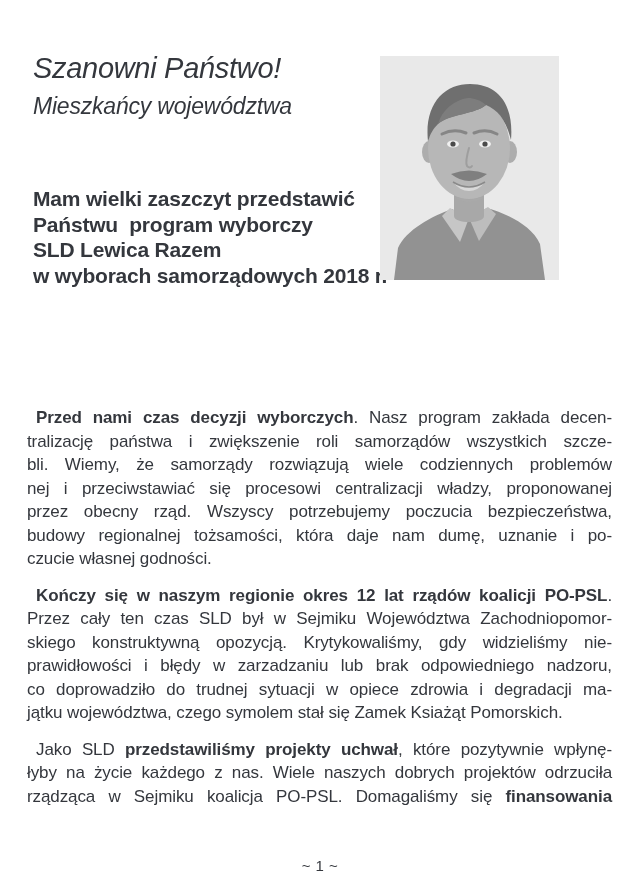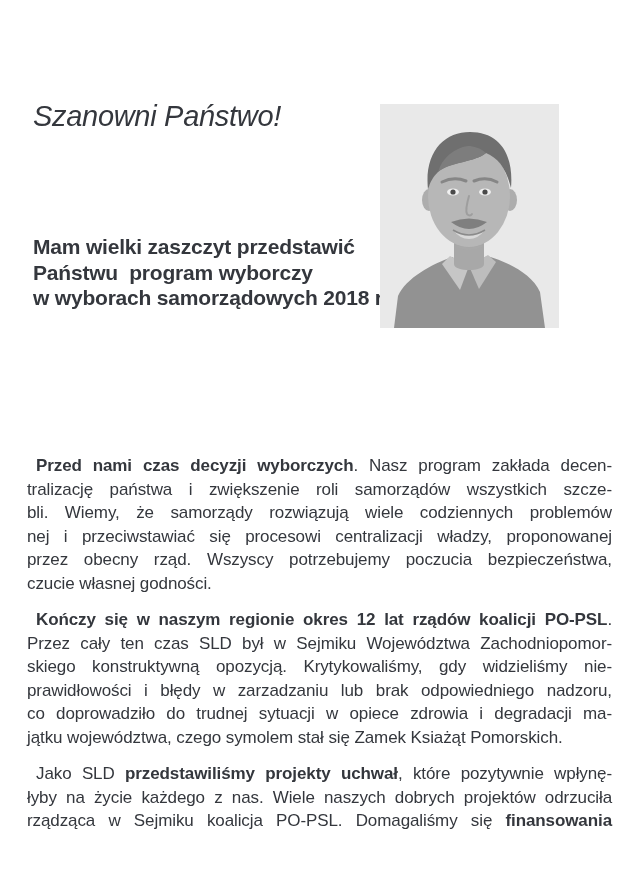--- a/index.html
+++ b/index.html
@@ -4,21 +4,21 @@
 <style>
   html, body { margin: 0; padding: 0; }
   body {
     width: 640px; height: 890px;
     background: #ffffff;
     font-family: "Liberation Sans", "DejaVu Sans", sans-serif;
     color: #34373d;
     position: relative;
     overflow: hidden;
   }
-  .page { position: absolute; inset: 0; margin-top: 48px; }
+  .page { position: absolute; inset: 0; }
 
   .title {
     position: absolute; left: 33px; top: 51px;
     font-size: 29px; line-height: 34px;
     font-style: italic; font-weight: 500;
     letter-spacing: -0.3px;
     white-space: pre;
   }
   .subtitle {
     position: absolute; left: 33px; top: 93px;
@@ -59,23 +59,23 @@
     font-size: 15px; letter-spacing: 0.5px;
   }
 </style>
 </head>
 <body>
 
 <div class="page">
 
   <div class="title">Szanowni Państwo!</div>
 
-  <div class="subtitle"></div>
+  <div class="subtitle"><div>Mieszkańcy województwa</div></div>
 
-  <div class="intro"><div>Mam wielki zaszczyt przedstawić</div><div>Państwu  program wyborczy</div><div>w wyborach samorządowych 2018 r.</div></div>
+  <div class="intro"><div>Mam wielki zaszczyt przedstawić</div><div>Państwu  program wyborczy</div><div>SLD Lewica Razem</div><div>w wyborach samorządowych 2018 r.</div></div>
 
   <div class="photo">
     <svg viewBox="0 0 179 224" xmlns="http://www.w3.org/2000/svg">
       <rect x="0" y="0" width="179" height="224" fill="#e9e9e9"></rect>
       <g>
 
         <path d="M14,224 L18,192 C26,174 52,160 72,153 L89,162 L107,152 C128,158 152,170 160,188 L165,224 Z" fill="#929292"></path>
 
         <path d="M70,152 L89,162 L80,186 L62,160 Z" fill="#c6c6c6"></path>
         <path d="M108,151 L89,162 L99,185 L116,158 Z" fill="#bdbdbd"></path>
@@ -111,20 +111,21 @@
     </svg>
   </div>
 
   <div class="bodytext">
       <div class="para">
         <div class="line indent"><span class="b">Przed&nbsp;nami&nbsp;czas&nbsp;decyzji&nbsp;wyborczych</span><span>.&nbsp;Nasz&nbsp;program&nbsp;zakłada&nbsp;decen-</span></div>
         <div class="line"><span>tralizację&nbsp;państwa&nbsp;i&nbsp;zwiększenie&nbsp;roli&nbsp;samorządów&nbsp;wszystkich&nbsp;szcze-</span></div>
         <div class="line"><span>bli.&nbsp;Wiemy,&nbsp;że&nbsp;samorządy&nbsp;rozwiązują&nbsp;wiele&nbsp;codziennych&nbsp;problemów</span></div>
         <div class="line"><span>nej&nbsp;i&nbsp;przeciwstawiać&nbsp;się&nbsp;procesowi&nbsp;centralizacji&nbsp;władzy,&nbsp;proponowanej</span></div>
         <div class="line"><span>przez&nbsp;obecny&nbsp;rząd.&nbsp;Wszyscy&nbsp;potrzebujemy&nbsp;poczucia&nbsp;bezpieczeństwa,</span></div>
+        <div class="line"><span>budowy&nbsp;regionalnej&nbsp;tożsamości,&nbsp;która&nbsp;daje&nbsp;nam&nbsp;dumę,&nbsp;uznanie&nbsp;i&nbsp;po-</span></div>
         <div class="line last"><span>czucie własnej godności.</span></div>
       </div>
       <div class="para">
         <div class="line indent"><span class="b">Kończy&nbsp;się&nbsp;w&nbsp;naszym&nbsp;regionie&nbsp;okres&nbsp;12&nbsp;lat&nbsp;rządów&nbsp;koalicji&nbsp;PO-PSL</span><span>.</span></div>
         <div class="line"><span>Przez&nbsp;cały&nbsp;ten&nbsp;czas&nbsp;SLD&nbsp;był&nbsp;w&nbsp;Sejmiku&nbsp;Województwa&nbsp;Zachodniopomor-</span></div>
         <div class="line"><span>skiego&nbsp;konstruktywną&nbsp;opozycją.&nbsp;Krytykowaliśmy,&nbsp;gdy&nbsp;widzieliśmy&nbsp;nie-</span></div>
         <div class="line"><span>prawidłowości&nbsp;i&nbsp;błędy&nbsp;w&nbsp;zarzadzaniu&nbsp;lub&nbsp;brak&nbsp;odpowiedniego&nbsp;nadzoru,</span></div>
         <div class="line"><span>co&nbsp;doprowadziło&nbsp;do&nbsp;trudnej&nbsp;sytuacji&nbsp;w&nbsp;opiece&nbsp;zdrowia&nbsp;i&nbsp;degradacji&nbsp;ma-</span></div>
         <div class="line last"><span>jątku województwa, czego symolem stał się Zamek Ksiażąt Pomorskich.</span></div>
       </div>

